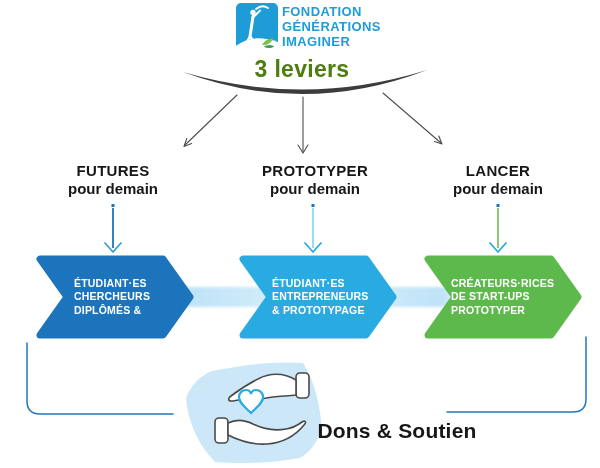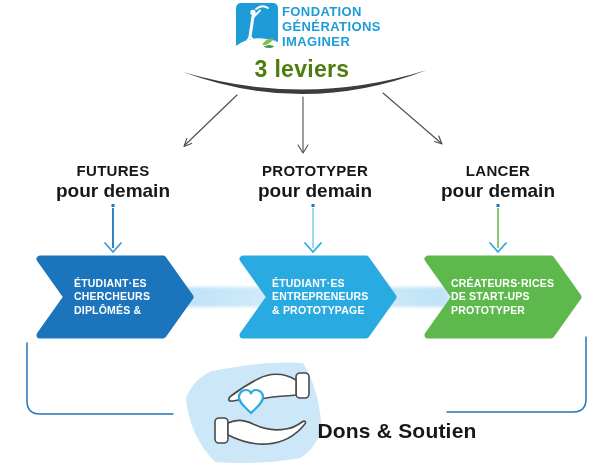--- a/index.html
+++ b/index.html
@@ -13,21 +13,21 @@
   .logo-text{left:282px;top:4px;z-index:3;color:#1E9CD8;font-size:13px;font-weight:800;
     line-height:15px;letter-spacing:.4px;}
   
   .title{left:202px;top:56px;width:200px;text-align:center;z-index:3;
     color:#4d7c0f;font-size:23px;font-weight:800;letter-spacing:.3px;}
   
   .connector{left:0;top:0;width:600px;height:468px;z-index:1;}
   
   .col-header{top:162px;width:160px;text-align:center;z-index:3;color:#171717;}
   .col-header .h1{font-size:15px;font-weight:800;letter-spacing:.3px;}
-  .col-header .h2{font-size:19px;font-weight:700;margin-top:1px;}
+  .col-header .h2{font-size:15px;font-weight:700;margin-top:1px;}
   .col1{left:33px;} .col2{left:235px;} .col3{left:418px;}
   
   .v-arrow{top:204px;width:20px;height:52px;z-index:2;}
   .va1{left:103px;} .va2{left:303px;} .va3{left:488px;}
   
   .band{left:150px;top:287px;width:330px;height:20px;border-radius:10px;z-index:1;
     background:linear-gradient(90deg,rgba(191,227,247,0) 0%,#BFE3F7 12%,#DDF0FA 50%,#BFE3F7 88%,rgba(191,227,247,0) 100%);
     filter:blur(1.5px);}
   
   .chevron{top:255px;width:160px;height:84px;z-index:2;}

